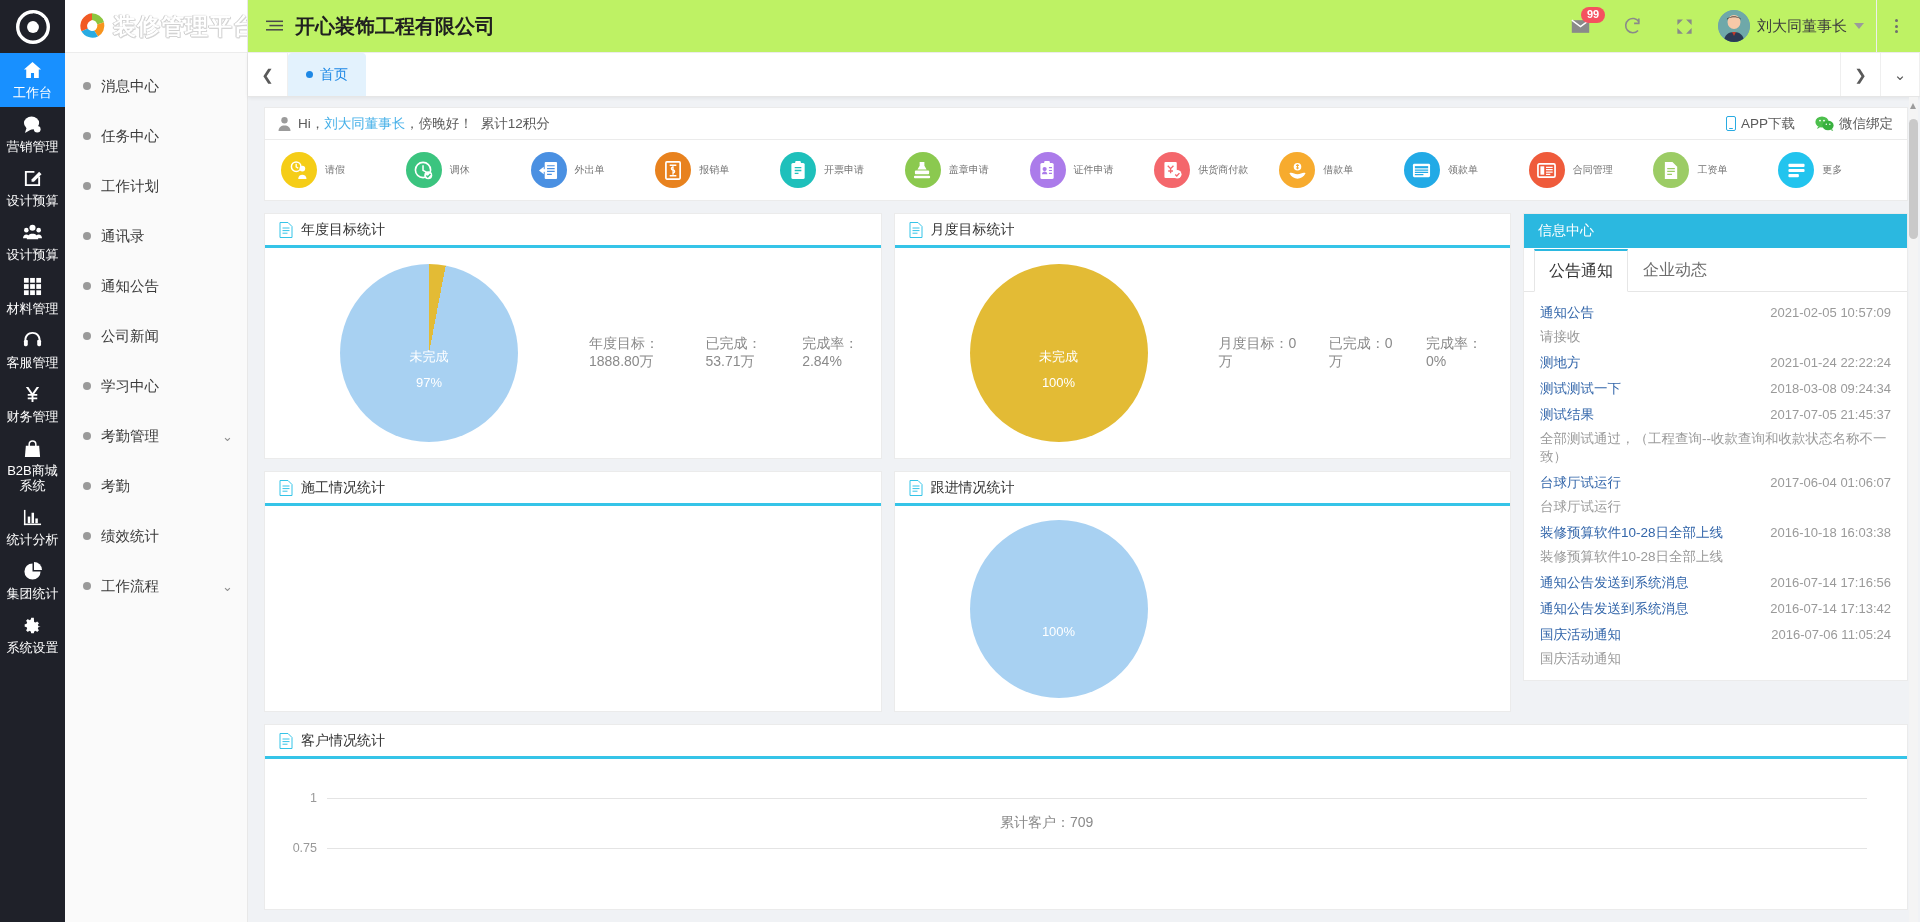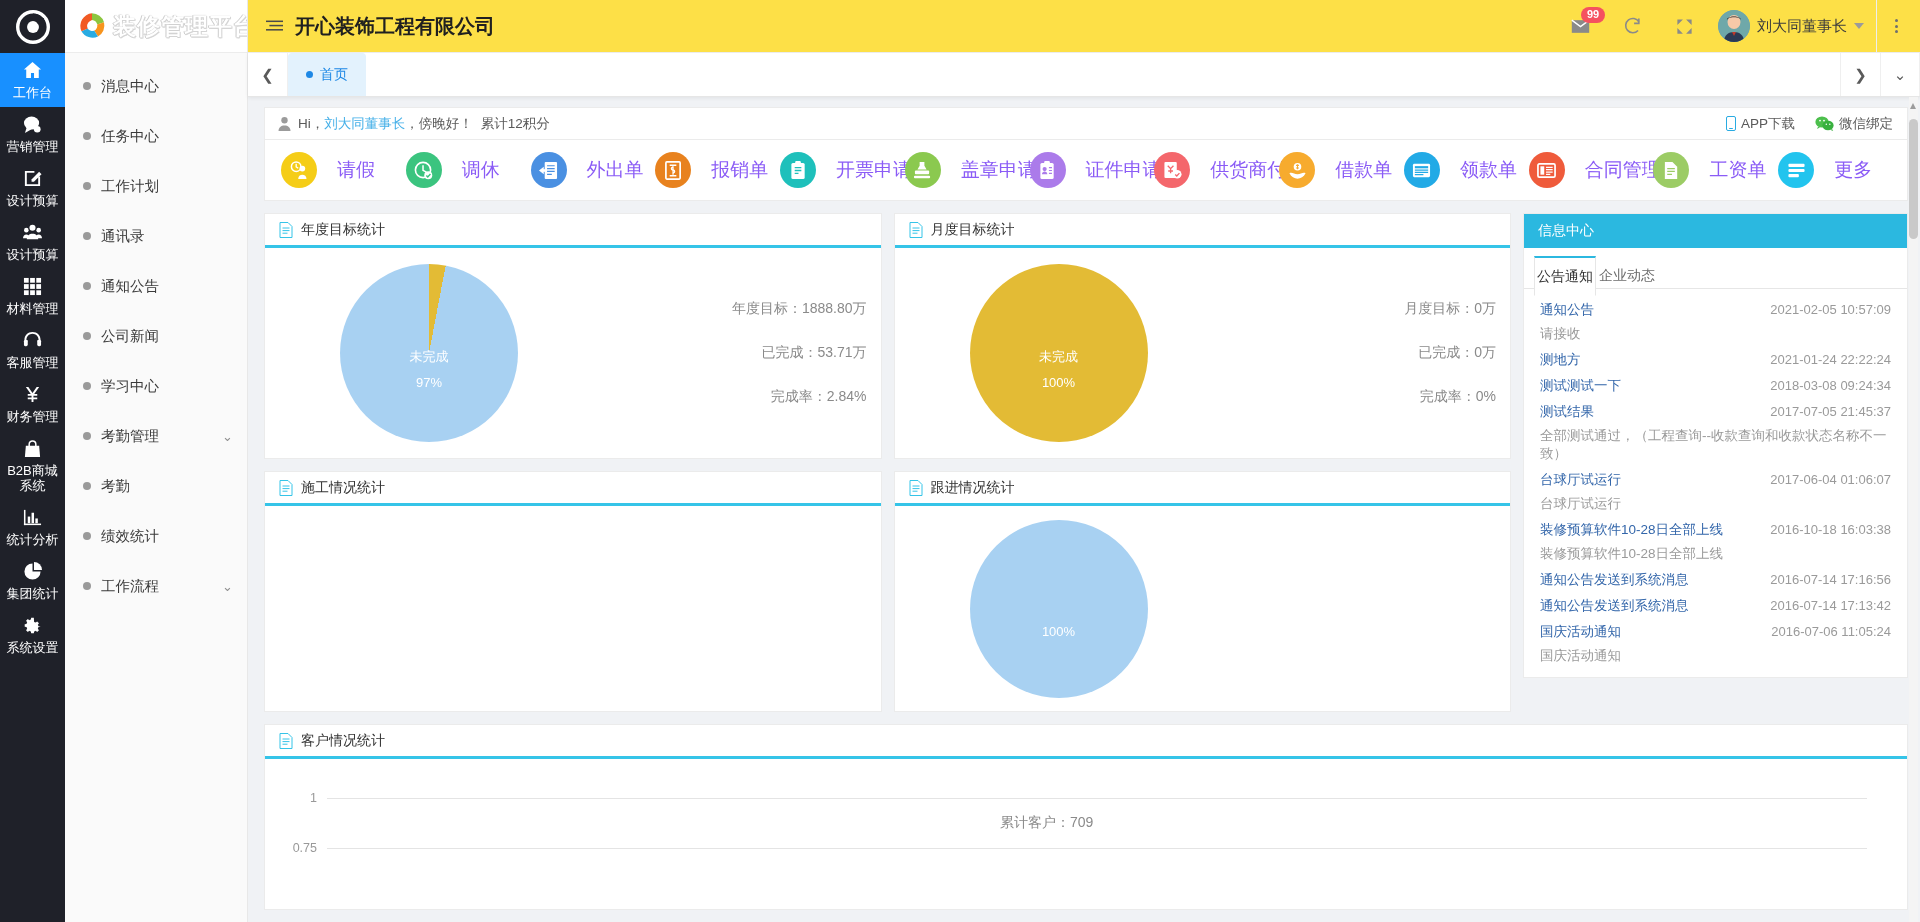--- a/index.html
+++ b/index.html
@@ -54,21 +54,21 @@
     width: 8px; height: 8px; border-radius: 50%; background: #9a9a9a;
     margin-right: 10px; flex: 0 0 8px;
   }
   .menu-label { flex: 1; }
   .chev { color: #909090; font-size: 13px; }
 
   
   .main { flex: 1; display: flex; flex-direction: column; min-width: 0; background: #f0f2f5; }
 
   .topbar {
-    height: 53px; background: #fde047; display: flex; align-items: center;
+    height: 53px; background: #bef264; display: flex; align-items: center;
     padding: 0 4px 0 18px; border-bottom: 1px solid #ececec; position: relative;
   }
   .hamburger { width: 17px; height: 15px; margin-right: 12px; cursor: pointer; }
   .company { font-size: 20px; font-weight: bold; color: #202020; }
   .top-right { margin-left: auto; display: flex; align-items: center; height: 53px; }
   .tr-ico {
     width: 52px; height: 53px; display: flex; align-items: center; justify-content: center;
     cursor: pointer; position: relative; color: #7f7f7f;
   }
   .tr-ico svg { width: 19px; height: 19px; fill: #7f7f7f; }
@@ -128,21 +128,21 @@
   .quickbar {
     background: #fff; border: 1px solid #ebebeb; border-top: none;
     display: flex; align-items: center; padding: 12px 4px 12px 16px;
   }
   .qa { display: flex; align-items: center; gap: 8px; cursor: pointer; flex: 1 1 0; min-width: 0; }
   .qa-ico {
     width: 36px; height: 36px; border-radius: 50%; flex: 0 0 36px;
     display: flex; align-items: center; justify-content: center; color: #fff;
   }
   .qa-ico svg { width: 19px; height: 19px; fill: #fff; }
-  .qa-lb { font-size: 19px; color: #8b5cf6; white-space: nowrap; margin-left: 12px; }
+  .qa-lb { font-size: 10px; color: #737373; white-space: nowrap; }
 
   
   .cols { display: flex; gap: 12px; margin-top: 12px; align-items: flex-start; }
   .col-left { flex: 1 1 0; display: flex; gap: 12px; min-width: 0; }
   .halfcol { flex: 1 1 0; min-width: 0; display: flex; flex-direction: column; gap: 12px; }
   .col-right { width: 385px; flex: 0 0 385px; }
 
   .panel { background: #fff; border: 1px solid #ebebeb; }
   .panel-hd {
     height: 34px; display: flex; align-items: center; gap: 8px; padding: 0 14px;
@@ -151,32 +151,32 @@
   .panel-hd svg { width: 14px; height: 16px; }
   .panel-body { padding: 10px 14px 10px; display: flex; align-items: center; min-height: 210px; }
 
   .pie-wrap { flex: 0 0 300px; display: flex; justify-content: center; position: relative; }
   .pie { width: 178px; height: 178px; border-radius: 50%; position: relative; }
   .pie-label {
     position: absolute; left: 0; right: 0; top: 50%; transform: translateY(-18%);
     text-align: center; color: #fff; font-size: 13px; line-height: 26px;
   }
   .pie-label b { display: block; font-weight: normal; }
-  .stats { flex: 1; display: flex; flex-direction: column; gap: 26px; padding-left: 10px; align-items: flex-end; }
+  .stats { flex: 1; display: flex; gap: 26px; padding-left: 10px; }
   .stat-line { font-size: 14px; color: #8a8a8a; }
 
   
   .info-hd {
     background: #2bb8e0; color: #fff; height: 34px; display: flex; align-items: center;
     padding: 0 14px; font-size: 14px;
   }
   .info-tabs { display: flex; border-bottom: 1px solid #e6e6e6; padding: 0 10px; }
   .itab {
-    padding: 10px 2px 9px; font-size: 14px; color: #6c6c6c; cursor: pointer;
-    border: 1px solid transparent; border-bottom: none; position: relative; top: 8px;
+    padding: 10px 14px 9px; font-size: 16px; color: #6c6c6c; cursor: pointer;
+    border: 1px solid transparent; border-bottom: none; position: relative; top: 1px;
   }
   .itab.active {
     color: #333; background: #fff; border-color: #e6e6e6; border-top: 2px solid #2bb8e0;
     border-bottom: 1px solid #fff;
   }
   .news { padding: 6px 16px 10px; }
   .news-row { display: flex; align-items: baseline; padding: 6px 0 2px; }
   .news-title { color: #3366aa; font-size: 13.5px; cursor: pointer; }
   .news-date { margin-left: auto; color: #9a9a9a; font-size: 13px; }
   .news-desc { color: #9a9a9a; font-size: 13.5px; padding: 4px 0 2px; }

